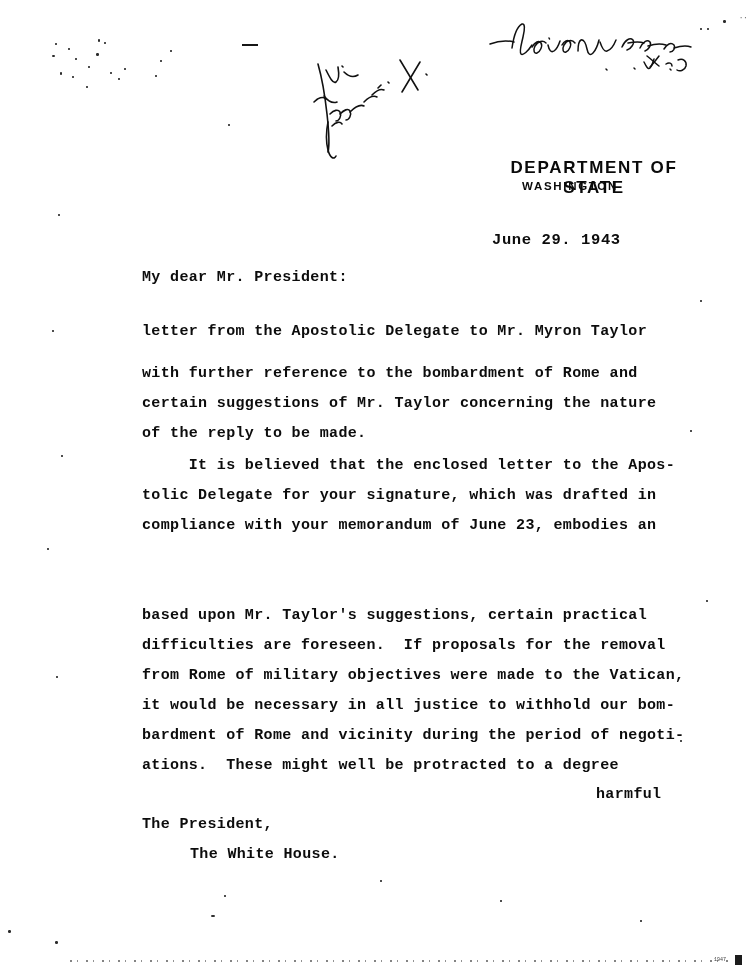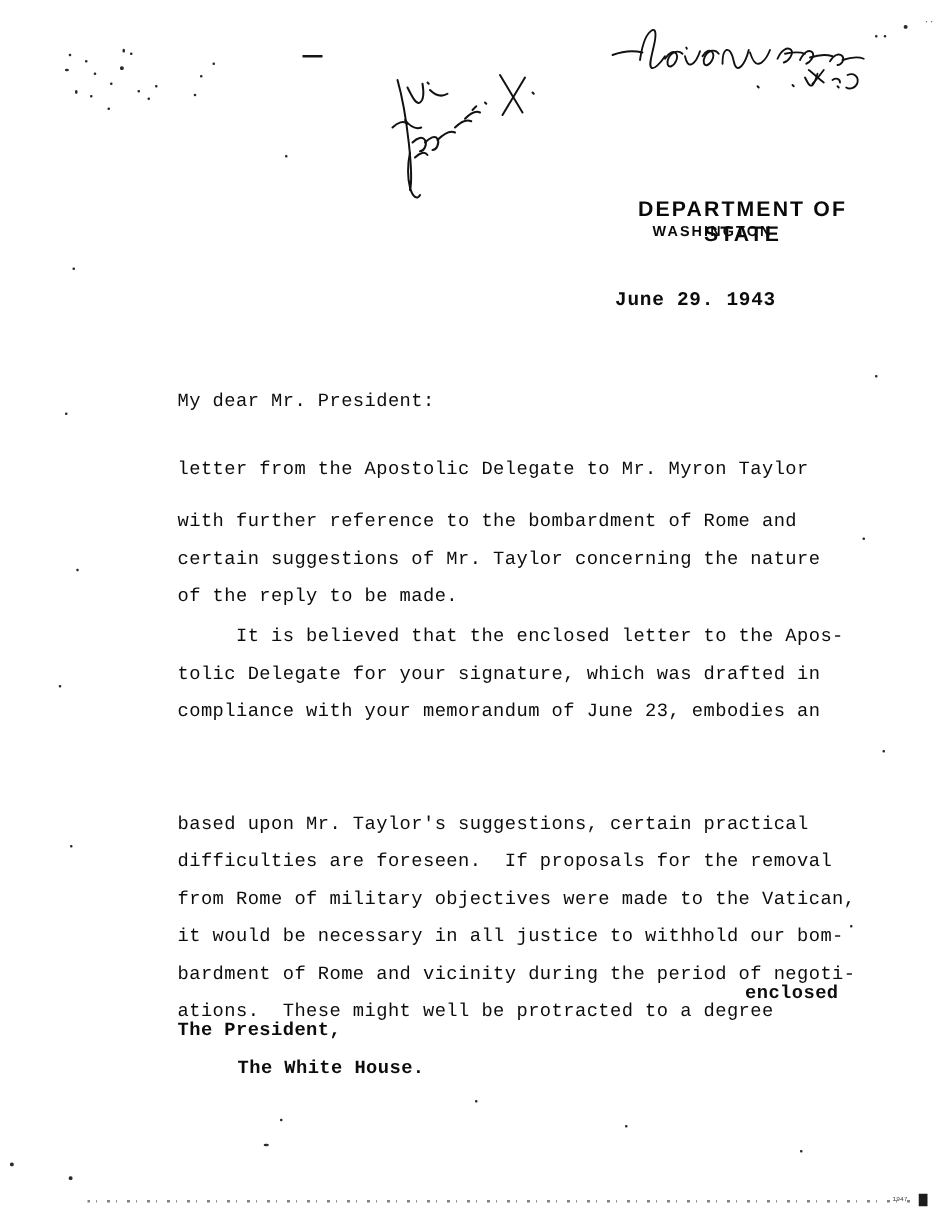--- a/index.html
+++ b/index.html
@@ -56,25 +56,24 @@
     font-weight: bold;
     letter-spacing: 0.6px;
     white-space: pre;
   }
 
   
   .tline {
     position: absolute;
     left: 142px;
     font-size: 15px;
-    font-weight: normal;
+    font-weight: bold;
     letter-spacing: 0.35px;
     white-space: pre;
     line-height: 1;
-    margin-top: 44px;
   }
   #salutation { top: 270px; }
 
   .para-line { left: 142px; }
 
   #signoff-president {
     position: absolute;
     left: 142px;
     top: 816px;
     font-size: 15px;
@@ -276,21 +275,21 @@
   <div class="tline para-line" style="top:458px">     It is believed that the enclosed letter to the Apos-</div>
   <div class="tline para-line" style="top:488px">tolic Delegate for your signature, which was drafted in</div>
   <div class="tline para-line" style="top:518px">compliance with your memorandum of June 23, embodies an</div>
   <div class="tline para-line" style="top:608px">based upon Mr. Taylor's suggestions, certain practical</div>
   <div class="tline para-line" style="top:638px">difficulties are foreseen.  If proposals for the removal</div>
   <div class="tline para-line" style="top:668px">from Rome of military objectives were made to the Vatican,</div>
   <div class="tline para-line" style="top:698px">it would be necessary in all justice to withhold our bom-</div>
   <div class="tline para-line" style="top:728px">bardment of Rome and vicinity during the period of negoti-</div>
   <div class="tline para-line" style="top:758px">ations.  These might well be protracted to a degree</div>
 
-  <div id="continuation-word">enclosed</div>
+  <div id="continuation-word">harmful</div>
 
   <div id="signoff-president">The President,</div>
   <div id="signoff-whitehouse">The White House.</div>
 
   <div id="bottom-scan-line"></div>
   <div id="bottom-right-code">1947</div>
   <div id="bottom-right-mark"></div>
 
 </div>
 

